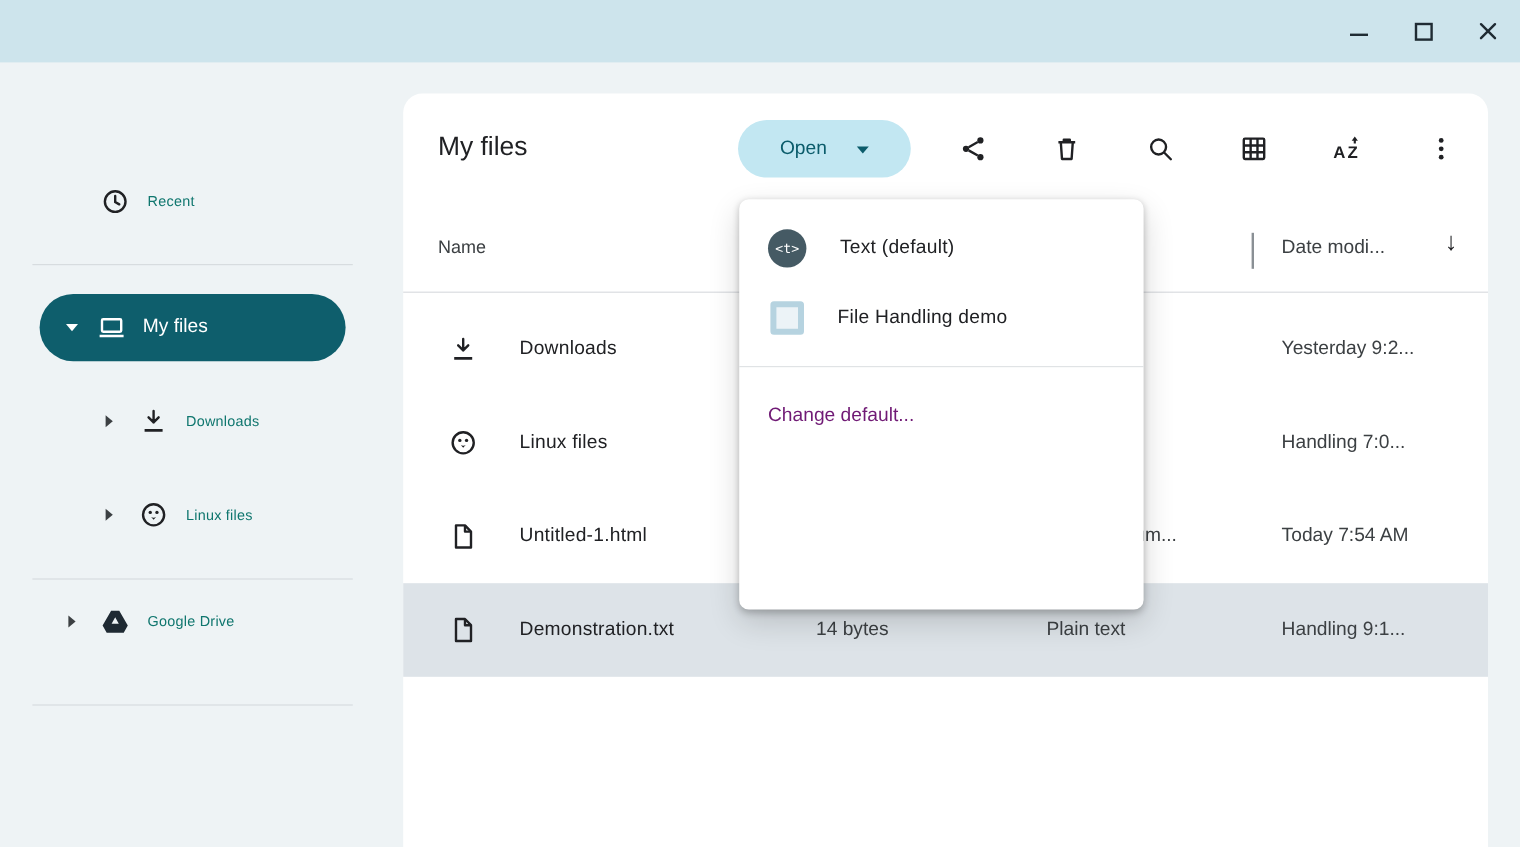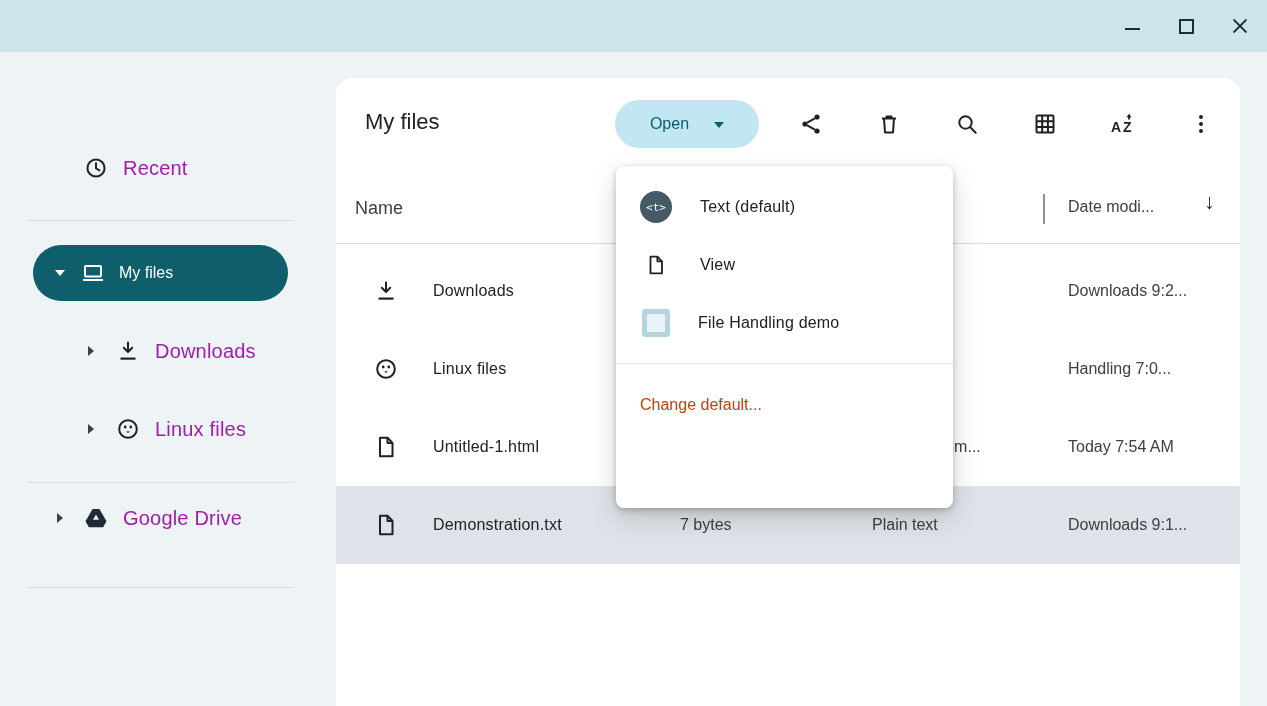--- a/index.html
+++ b/index.html
@@ -13,22 +13,22 @@
   .win-controls { display:flex; align-items:center; gap:28px; margin-right:14px; }
   .wc { width:26px; height:26px; border:none; background:transparent; display:flex;
         align-items:center; justify-content:center; cursor:pointer; padding:0; }
   .min-glyph { width:15px; height:2.5px; background:#1f2b33; margin-top:6px; }
   .max-glyph { width:15px; height:15px; border:2.5px solid #1f2b33; }
 
   
   .sidebar { position:absolute; left:0; top:52px; width:336px; bottom:0; }
   .side-item { position:absolute; left:0; width:336px; height:52px; cursor:pointer; }
   .s-icon { position:absolute; top:50%; transform:translateY(-50%); width:24px; height:24px; }
-  .s-label { position:absolute; top:50%; transform:translateY(-50%); font-size:20px;
-             font-weight:500; color:#a21caf; letter-spacing:.2px; white-space:nowrap; }
+  .s-label { position:absolute; top:50%; transform:translateY(-50%); font-size:12px;
+             font-weight:500; color:#0f766e; letter-spacing:.2px; white-space:nowrap; }
   .divider { position:absolute; left:27px; width:267px; height:1px; background:#d7dcdf; }
   .side-pill { position:absolute; left:33px; top:193px; width:255px; height:56px;
                border-radius:28px; background:#0e5e6c; display:flex; align-items:center; cursor:pointer; }
   .caret-down-white { width:0; height:0; border-left:5.5px solid transparent;
                       border-right:5.5px solid transparent; border-top:6.5px solid #fff; margin-left:22px; }
   .side-pill .p-icon { width:24px; height:24px; margin-left:16px; }
   .side-pill .p-label { color:#fff; font-size:16px; font-weight:500; margin-left:14px; }
   .chev { position:absolute; top:50%; transform:translateY(-50%); width:0; height:0;
           border-top:5.5px solid transparent; border-bottom:5.5px solid transparent;
           border-left:6.5px solid #3c4043; }
@@ -39,21 +39,21 @@
   .card-title { position:absolute; left:29px; top:31px; font-size:22px; font-weight:500; color:#202124; }
   .open-btn { position:absolute; left:279px; top:22px; width:144px; height:48px; border-radius:24px;
               background:#c2e7f2; border:none; display:flex; align-items:center; justify-content:center;
               gap:25px; cursor:pointer; font-family:inherit; }
   .open-btn .lbl { font-size:16px; font-weight:500; color:#0b5c6b; }
   .caret-down-teal { width:0; height:0; border-left:5px solid transparent;
                      border-right:5px solid transparent; border-top:6px solid #0b5c6b; margin-top:2px; }
   .tb { position:absolute; top:22px; width:48px; height:48px; border:none; background:transparent;
         display:flex; align-items:center; justify-content:center; cursor:pointer; padding:0; }
 
-  .col-name { position:absolute; left:19px; top:120px; font-size:18px; font-weight:500; color:#3c4043; cursor:pointer; }
+  .col-name { position:absolute; left:29px; top:120px; font-size:15px; font-weight:500; color:#3c4043; cursor:pointer; }
   .col-sep  { position:absolute; left:707px; top:116px; width:2px; height:30px; background:#8a9095; }
   .col-date { position:absolute; left:732px; top:120px; font-size:16px; font-weight:500; color:#3c4043;
               cursor:pointer; white-space:nowrap; }
   .sort-arrow { position:absolute; left:868px; top:112px; font-size:21px; color:#202124; }
   .head-line { position:absolute; left:0; top:165px; width:100%; height:1px; background:#dadce0; }
 
   .row { position:absolute; left:0; width:100%; height:78px; cursor:pointer; }
   .row.selected { background:#dde3e8; }
   .f-icon { position:absolute; left:38px; top:50%; transform:translateY(-50%); width:24px; height:24px; }
   .f-name { position:absolute; left:97px;  top:50%; transform:translateY(-50%); font-size:16px; color:#202124; letter-spacing:.2px; white-space:nowrap; }
@@ -67,21 +67,21 @@
           box-shadow:0 2px 6px rgba(0,0,0,.22), 0 10px 26px rgba(0,0,0,.16); }
   .m-item { height:58px; display:flex; align-items:center; cursor:pointer; }
   .m-icon { width:32px; height:32px; margin-left:24px; display:flex; align-items:center; justify-content:center; flex:none; }
   .m-label { margin-left:28px; font-size:16px; color:#202124; letter-spacing:.2px; }
   .text-app { background:#455a64; border-radius:50%; color:#fff;
               font-family:"DejaVu Sans Mono",monospace; font-size:11px; }
   .fh-app { width:28px; height:28px; margin-left:26px; background:#ecf3f7;
             border:5px solid #b6d3e0; border-radius:3px; flex:none; }
   .m-divider { height:1px; background:#e0e3e5; margin-top:11px; }
   .m-footer { height:58px; display:flex; align-items:center; padding-left:24px; font-size:16px;
-              color:#c2410c; margin-top:12px; cursor:pointer; }
+              color:#701a75; margin-top:12px; cursor:pointer; }
   svg { display:block; }
 </style>
 </head>
 <body>
 
 <div class="window">
 
   <div class="titlebar">
     <div class="win-controls">
       <button class="wc">
@@ -219,21 +219,21 @@
     <div class="head-line"></div>
 
     <div class="row" style="top:174px">
       <span class="f-icon">
         <svg width="24" height="24" viewBox="0 0 24 24">
             <path d="M12 3.5v9.5m0 0l-4.2-4.2M12 13l4.2-4.2" fill="none" stroke="#202124" stroke-width="2" stroke-linecap="round" stroke-linejoin="round"></path>
             <path d="M4.5 18.5h15v2.2h-15z" fill="#202124"></path>
           </svg>
       </span>
       <span class="f-name">Downloads</span>
-      <span class="f-date">Downloads 9:2...</span>
+      <span class="f-date">Yesterday 9:2...</span>
     </div>
 
     <div class="row" style="top:252px">
       <span class="f-icon">
         <svg width="24" height="24" viewBox="0 0 24 24">
             <circle cx="12" cy="12" r="8.8" fill="none" stroke="#202124" stroke-width="2"></circle>
             <circle cx="9.2" cy="10" r="1.4" fill="#202124"></circle>
             <circle cx="14.8" cy="10" r="1.4" fill="#202124"></circle>
             <path d="M9.8 13.6c1.3 1.2 3.1 1.2 4.4 0l-2.2 2.6z" fill="#202124"></path>
           </svg>
@@ -255,42 +255,33 @@
     </div>
 
     <div class="row selected" style="top:408px">
       <span class="f-icon">
         <svg width="24" height="24" viewBox="0 0 24 24">
             <path d="M6 2.8h7.5L18.5 8v13.2H6z" fill="none" stroke="#202124" stroke-width="2" stroke-linejoin="round"></path>
             <path d="M13.5 2.8V8h5" fill="none" stroke="#202124" stroke-width="2" stroke-linejoin="round"></path>
           </svg>
       </span>
       <span class="f-name">Demonstration.txt</span>
-      <span class="f-size">7 bytes</span>
+      <span class="f-size">14 bytes</span>
       <span class="f-type">Plain text</span>
-      <span class="f-date">Downloads 9:1...</span>
+      <span class="f-date">Handling 9:1...</span>
     </div>
 
     <div class="menu">
       <div class="m-item">
         <span class="m-icon text-app">
             <span>&lt;t&gt;</span>
           </span>
         <span class="m-label">Text (default)</span>
       </div>
       <div class="m-item">
-        <span class="m-icon">
-          <svg width="22" height="22" viewBox="0 0 24 24">
-              <path d="M6 2.8h7.5L18.5 8v13.2H6z" fill="none" stroke="#202124" stroke-width="2" stroke-linejoin="round"></path>
-              <path d="M13.5 2.8V8h5" fill="none" stroke="#202124" stroke-width="2" stroke-linejoin="round"></path>
-            </svg>
-        </span>
-        <span class="m-label">View</span>
-      </div>
-      <div class="m-item">
         <span class="fh-app"></span>
         <span class="m-label" style="">File Handling demo</span>
       </div>
       <div class="m-divider"></div>
       <div class="m-footer">Change default...</div>
     </div>
 
   </div>
 </div>
 

